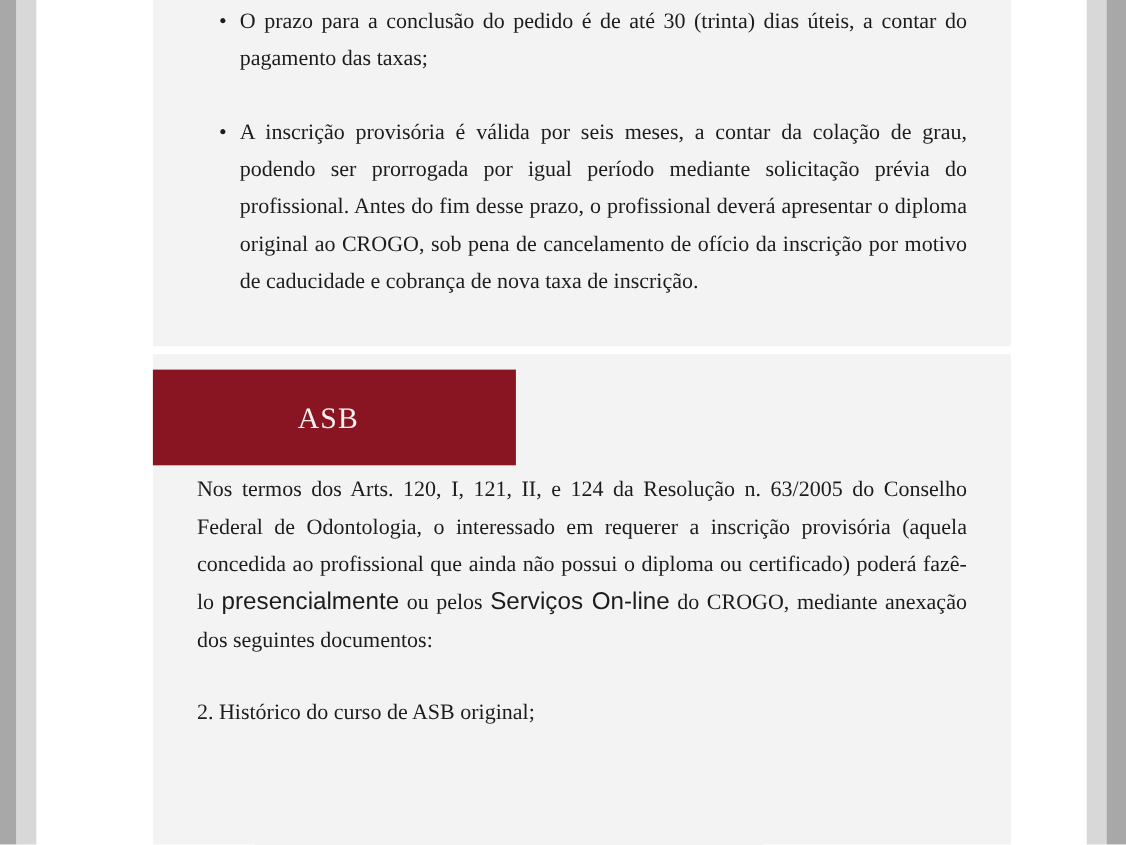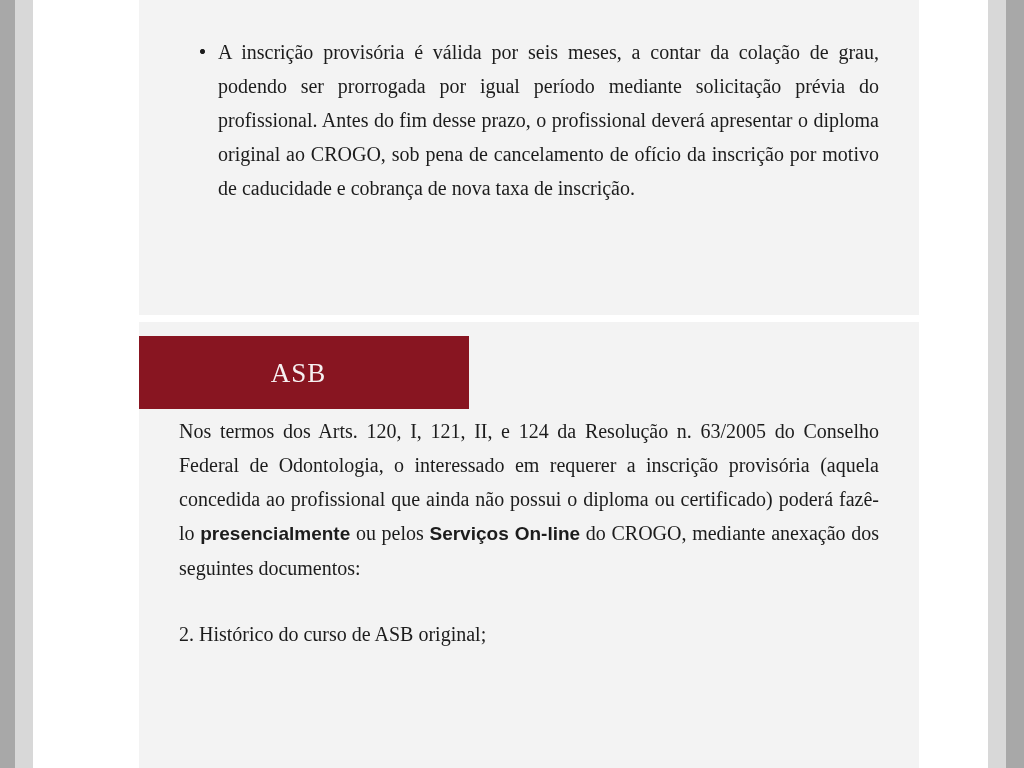--- a/index.html
+++ b/index.html
@@ -63,40 +63,40 @@
     position: absolute;
     left: 20px;
     top: 0;
   }
 
   
   .asb-banner {
     position: relative;
     left: -51px;
     width: 341px;
-    height: 73px;
+    height: 87px;
     background: #881521;
     display: flex;
     align-items: center;
     justify-content: center;
   }
   .asb-banner-label {
     color: #f6f0f1;
     font-size: 27px;
     letter-spacing: 1px;
   }
 
   .intro-paragraph {
     margin: 5px 0 0 0;
     text-align: justify;
   }
   .bold-sans {
     font-family: "Liberation Sans", sans-serif;
-    font-weight: 700;
-    font-size: 19px;
+    font-weight: 400;
+    font-size: 22px;
   }
 
   .doc-list { margin: 0; padding: 0; }
   .doc-list-item {
     white-space: pre-wrap;
     margin-top: 32px;
   }
   .doc-list-item + .doc-list-item { margin-top: 54px; }
 </style>
 </head>
@@ -108,20 +108,21 @@
   <div class="stripe stripe-left-inner"></div>
   <div class="stripe stripe-right-inner"></div>
   <div class="stripe stripe-right-outer"></div>
 
   <div class="doc-column">
 
     <section class="card card-notes">
       <ul class="bullet-list">
         <li class="bullet-item">
           <span class="bullet-dot">•</span>
+          <span>O prazo para a conclusão do pedido é de até 30 (trinta) dias úteis, a contar do pagamento das taxas;</span>
         </li>
         <li class="bullet-item">
           <span class="bullet-dot">•</span>
           <span>A inscrição provisória é válida por seis meses, a contar da colação de grau, podendo ser prorrogada por igual período mediante solicitação prévia do profissional. Antes do fim desse prazo, o profissional deverá apresentar o diploma original ao CROGO, sob pena de cancelamento de ofício da inscrição por motivo de caducidade e cobrança de nova taxa de inscrição.</span>
         </li>
       </ul>
     </section>
 
     <div class="card-gap"></div>
 

